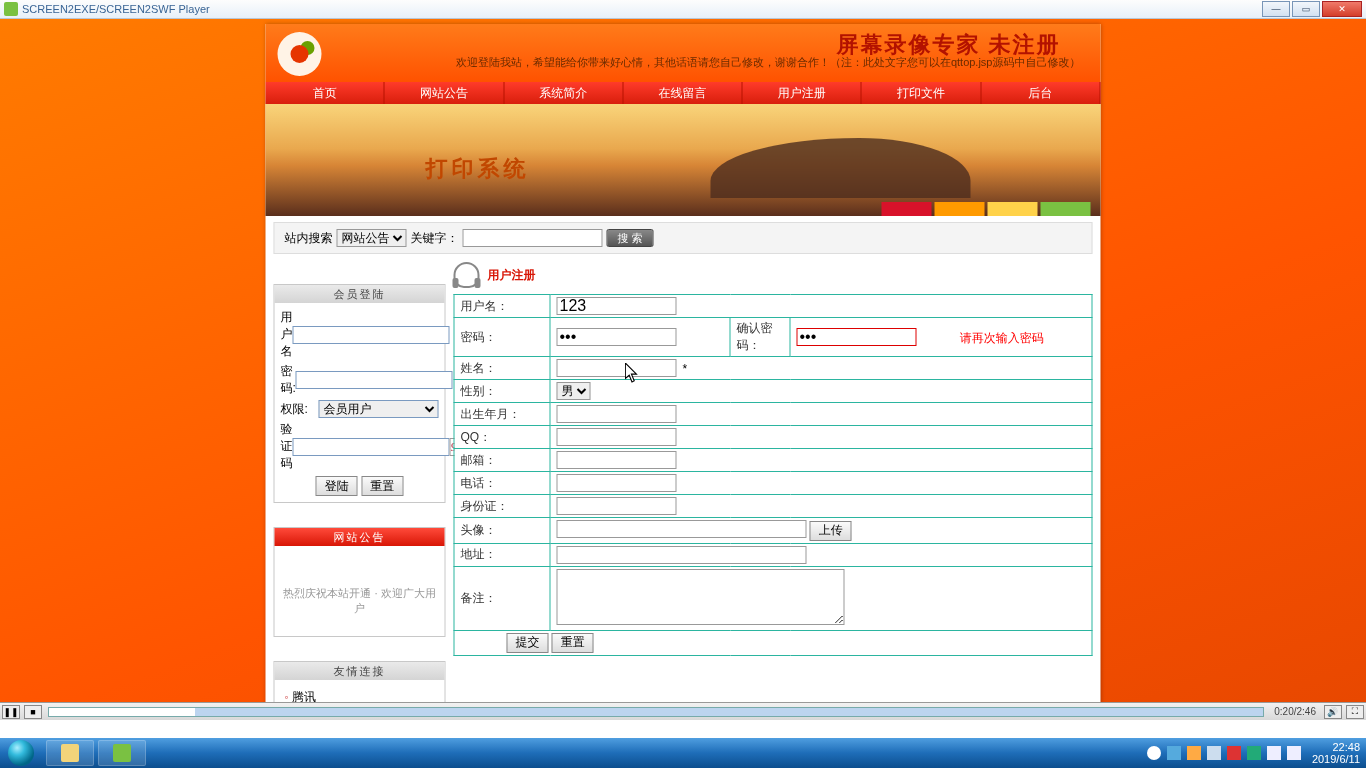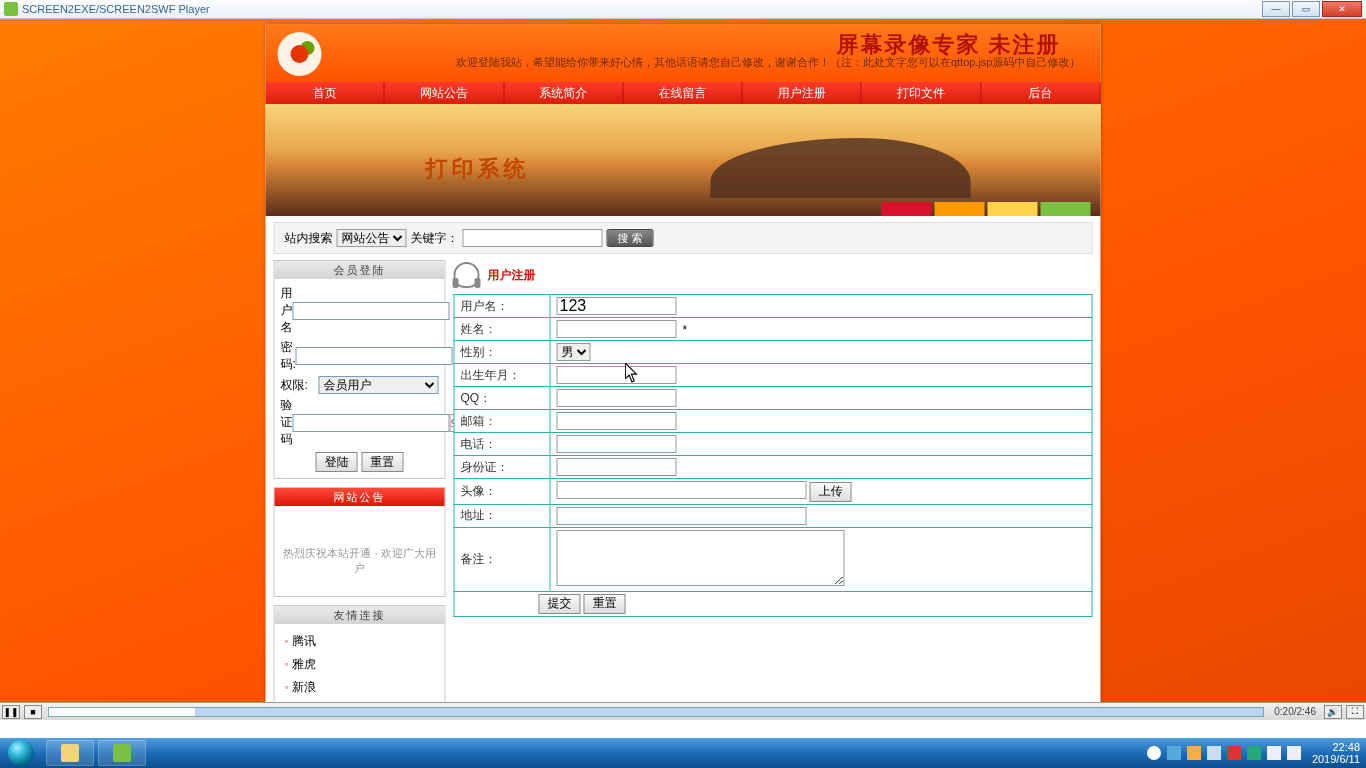--- a/index.html
+++ b/index.html
@@ -25,21 +25,21 @@
 .banner { height:112px; background: linear-gradient(to bottom,#f9d47a 0%, #e9a84e 40%, #d78536 55%, #5a2e1c 100%); position:relative; overflow:hidden;}
 .banner-text{ position:absolute; left:160px; top:50px; font-size:22px; color:#c14700; font-weight:bold; letter-spacing:4px;}
 .mountain{position:absolute; right:130px; bottom:18px; width:260px; height:60px; background:#4e2d1e; border-radius:80% 60% 0 0 / 100% 100% 0 0; opacity:.8;}
 .color-blocks{position:absolute; right:10px; bottom:0; display:flex;}
 .color-blocks span{width:50px; height:14px; margin-left:3px;}
 .search-row{ background:#f4f4f4; padding:6px 10px; border:1px solid #ddd; margin:6px 8px; font-size:12px; display:flex; align-items:center; gap:4px;}
 .search-row select, .search-row input[type=text]{ font-size:12px; border:1px solid #999; height:18px;}
 .btn-gray{ background:linear-gradient(#888,#555); color:#fff; border:1px solid #444; font-size:11px; height:18px; padding:0 10px; border-radius:2px;}
 .cols { display:flex; padding:0 8px 8px; gap:8px;}
 .side { width:172px; }
-.panel{ border:1px solid #c8c8c8; background:#fff; margin-bottom:8px;}
+.panel{ border:1px solid #c8c8c8; background:#fff; margin-bottom:8px;margin-top:24px;}
 .panel-h { height:18px; background:linear-gradient(#eaeaea,#d4d4d4); text-align:center; font-size:11px; color:#444; line-height:18px; letter-spacing:2px;}
 .panel-h.red { background:linear-gradient(#ff4a3a,#d81606); color:#fff;}
 .panel-body{ padding:6px 6px; font-size:12px;}
 .login-row{ display:flex; align-items:center; margin-bottom:3px;}
 .login-row label{ width:38px; font-size:12px;}
 .login-row input[type=text],.login-row input[type=password],.login-row select{ flex:1; height:18px; border:1px solid #7a9ac0; font-size:12px;}
 .captcha-img{ width:48px; height:18px; background:#fff; border:1px solid #999; font-family:serif; font-size:13px; letter-spacing:2px; color:#c14759; display:inline-flex; align-items:center; justify-content:center; font-style:italic;}
 .side-btns{ text-align:center; margin-top:4px;}
 .btn-plain{ font-size:12px; padding:0 8px; height:20px; border:1px solid #888; background:linear-gradient(#fafafa,#ddd);}
 .link-list li{ list-style:none; padding:3px 4px; font-size:12px;}
@@ -53,21 +53,21 @@
 .reg-title{ color:#d81606; font-size:12px; font-weight:bold;}
 .reg-table{ width:100%; border-collapse:collapse; font-size:12px;}
 .reg-table td{ border:1px solid #2bb5a0; padding:2px 6px; height:22px;}
 .reg-table td.lbl{ width:96px; color:#333; background:#fff;}
 .reg-table input[type=text],.reg-table input[type=password]{ height:18px; border:1px solid #999; font-size:16px; padding:0 2px;}
 .reg-table input.w120{width:120px;} .reg-table input.w250{width:250px;}
 .reg-table select{ height:18px; border:1px solid #999; font-size:12px;}
 .reg-table textarea{ width:288px; height:56px; border:1px solid #999; resize:both;}
 .err{ color:#f00; font-size:12px; margin-left:40px;}
 .star{ margin-left:6px;}
-.submit-row td{ text-align:left; padding-left:84px;}
+.submit-row td{ text-align:left; padding-left:52px;}
 
 .player-ctrl{ height:18px; background:linear-gradient(#f2f2f2,#d8d8d8); border-top:1px solid #999; display:flex; align-items:center; font-size:10px;}
 .pc-btn{ width:18px; height:14px; border:1px solid #888; background:#eee; margin:0 2px; display:inline-flex; align-items:center; justify-content:center; font-size:9px;}
 .progress{ flex:1; height:10px; background:#bcd4ef; border:1px solid #7aa; margin:0 4px; position:relative;}
 .progress .fill{ position:absolute; left:0; top:0; bottom:0; width:12%; background:#fff;}
 .time-ind{ padding:0 6px; color:#444;}
 
 .taskbar{ position:absolute; bottom:0; left:0; right:0; height:30px; background:linear-gradient(#4f9ee0,#1e6db8,#0c4e8e); display:flex; align-items:center;}
 .start{ width:42px; height:30px; display:flex; align-items:center; justify-content:center;}
 .orb{ width:26px; height:26px; border-radius:50%; background:radial-gradient(circle at 35% 30%, #aef 0%, #3bd 30%, #068 70%);}
@@ -182,20 +182,27 @@
               <div class="headset"></div>
               <div class="reg-title">用户注册</div>
             </div>
             <table class="reg-table">
               <tbody>
                   <tr>
                     <td class="lbl">用户名：</td>
                   <td colspan="3"><input class="w120" type="text" value="123" style=""></td>
                   </tr>
               <tr>
+                    <td class="lbl">密码：</td>
+                  <td style="width:180px"><input class="w120" type="password" value="•••" style=""></td>
+                  <td class="lbl" style="width:60px">确认密码：</td>
+                  <td><input class="w120" type="password" style="border-color: rgb(221, 0, 0);" value="•••">
+                      <span class="err">请再次输入密码</span></td>
+                  </tr>
+              <tr>
                     <td class="lbl">姓名：</td>
                   <td colspan="3"><input class="w120" type="text" style=""><span class="star">*</span></td>
                   </tr>
               <tr>
                     <td class="lbl">性别：</td>
                   <td colspan="3"><select><option>男</option></select></td>
                   </tr>
               <tr>
                     <td class="lbl">出生年月：</td>
                   <td colspan="3"><input class="w120" type="text" style=""></td>

